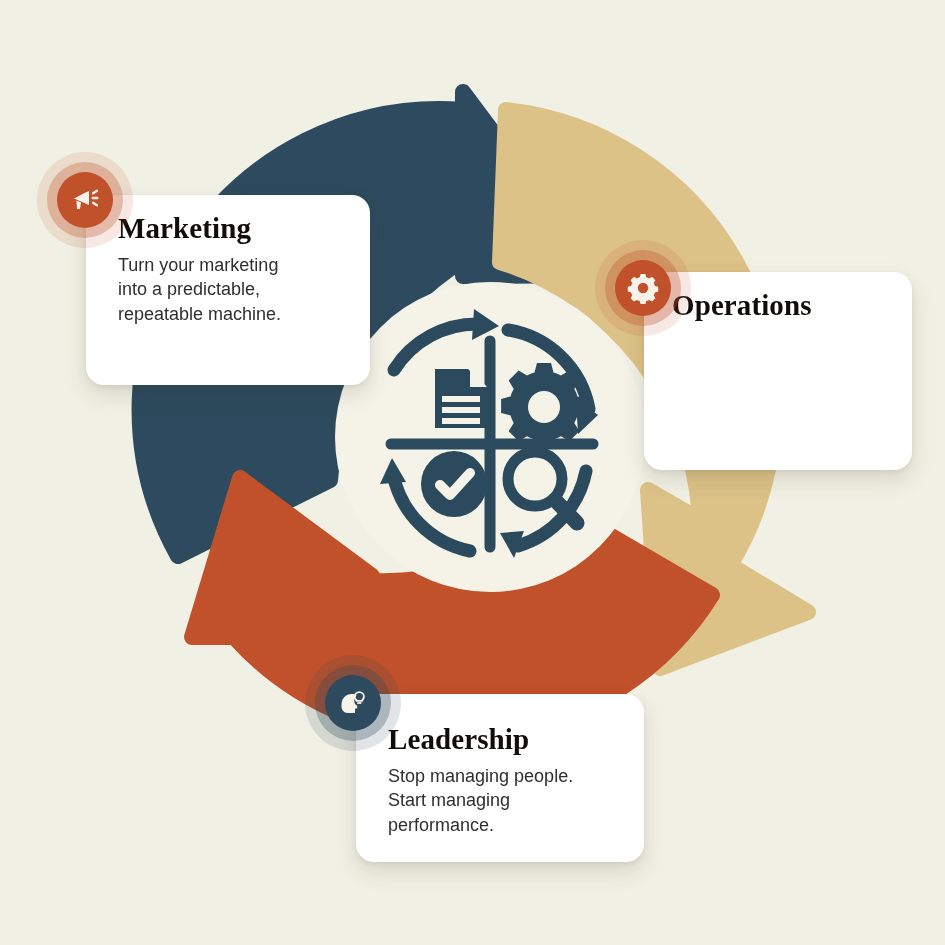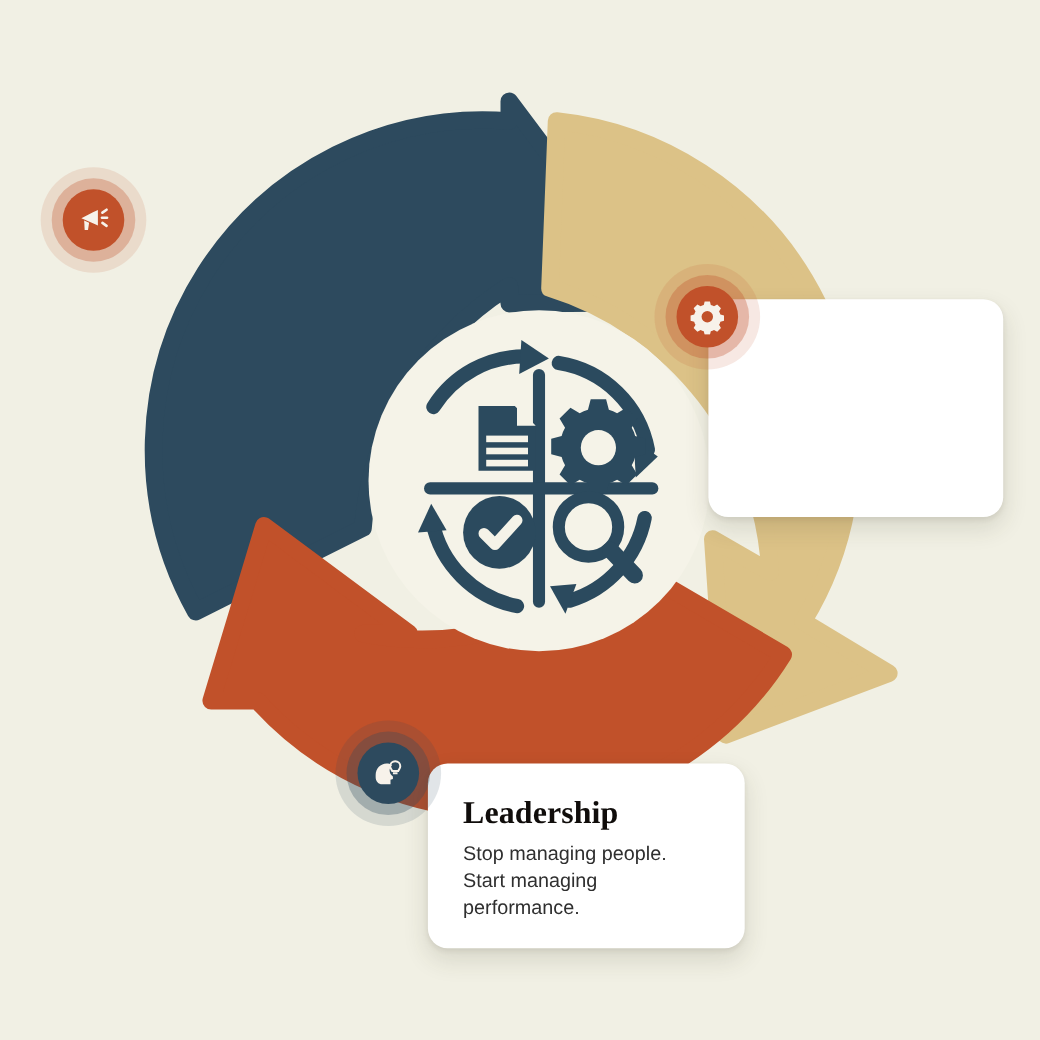--- a/index.html
+++ b/index.html
@@ -36,21 +36,21 @@
     font-family:"Liberation Sans", sans-serif;
     font-size:18px;
     line-height:1.34;
     color:#2f2f2f;
     margin:0;
     white-space:pre-line;
   }
 
   #card-marketing{ left:86px;  top:195px; width:284px; height:190px; padding-left:32px;}
   #card-operations{left:644px; top:272px; width:268px; height:198px; padding-left:28px;}
-  #card-leadership{left:356px; top:694px; width:288px; height:168px; padding-left:32px; padding-top:30px;margin-left:33px;}
+  #card-leadership{left:356px; top:694px; width:288px; height:168px; padding-left:32px; padding-top:30px;}
 
   
   .badge{
     position:absolute;
     width:96px;height:96px;
     border-radius:50%;
     display:flex;align-items:center;justify-content:center;
   }
   .badge .halo-out,.badge .halo-mid{
     position:absolute;border-radius:50%;
@@ -160,22 +160,29 @@
         <path d="M 440 485 L 450 495 L 470 473" fill="none" stroke="#f5f3e8" stroke-width="10" stroke-linecap="round" stroke-linejoin="round"></path>
       </g>
 
       <g>
         <circle cx="535" cy="479" r="27" fill="none" stroke="#2b4a5e" stroke-width="11"></circle>
         <line x1="555" y1="500" x2="577" y2="523" stroke="#2b4a5e" stroke-width="15" stroke-linecap="round"></line>
       </g>
     </g>
   </svg>
 
+  <div class="card" id="card-marketing">
+    <h2 class="card-title">Marketing</h2>
+    <p class="card-body">Turn your marketing
+into a predictable,
+repeatable machine.</p>
+  </div>
 
   <div class="card" id="card-operations">
+    <h2 class="card-title">Operations</h2>
   </div>
 
   <div class="card" id="card-leadership">
     <h2 class="card-title">Leadership</h2>
     <p class="card-body">Stop managing people.
 Start managing
 performance.</p>
   </div>
 
   <div class="badge" id="badge-marketing">

